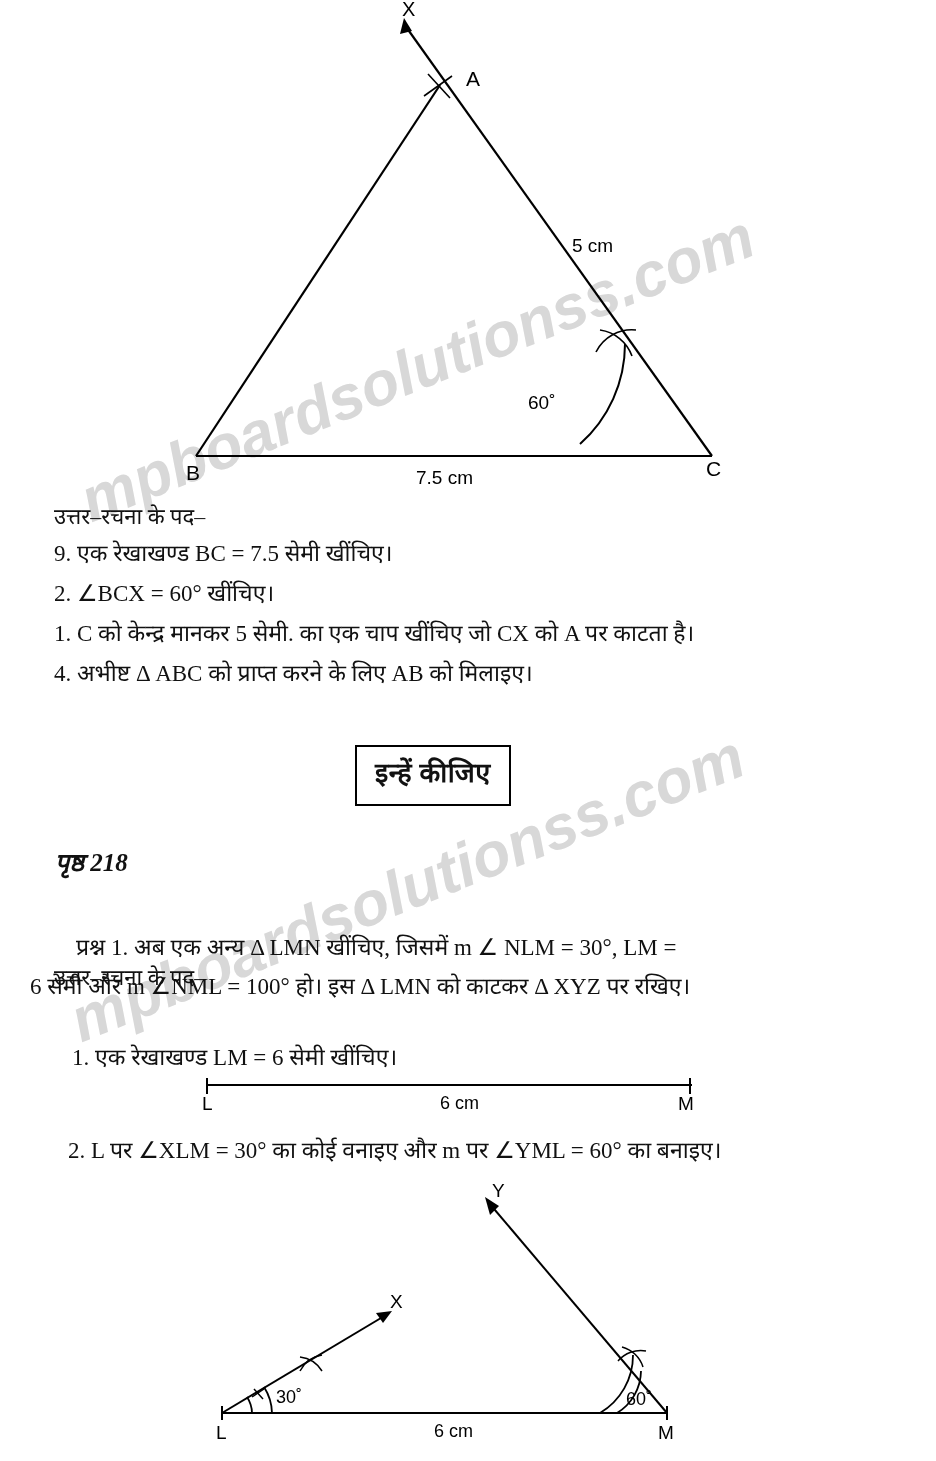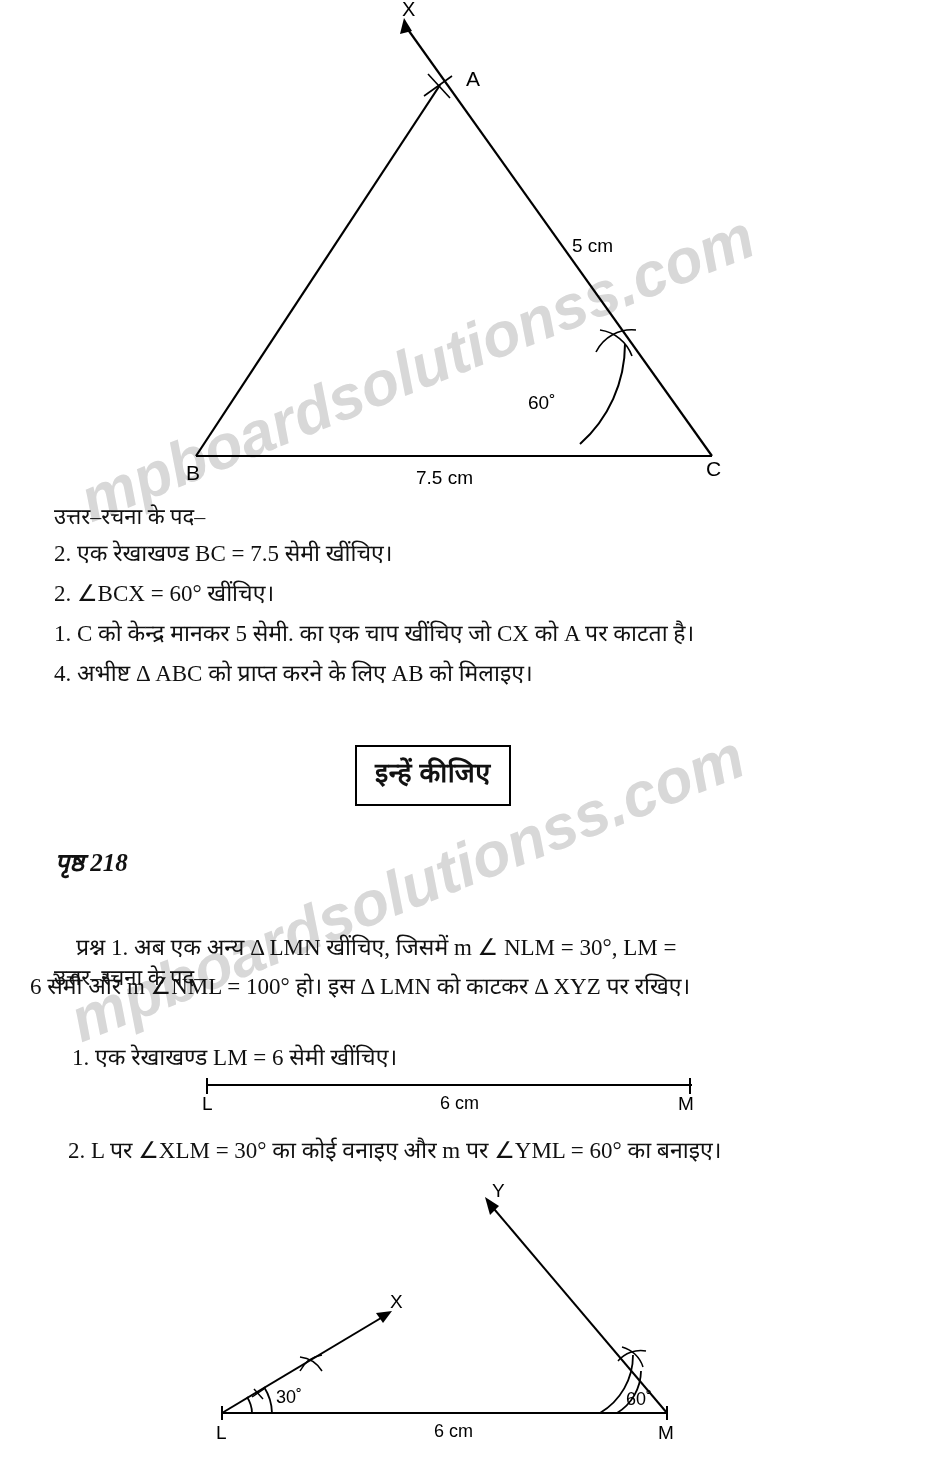--- a/index.html
+++ b/index.html
@@ -181,21 +181,21 @@
       <text x="186" y="480" font-size="21">B</text>
       <text x="706" y="476" font-size="21">C</text>
       <text x="572" y="252" font-size="19">5 cm</text>
       <text x="416" y="484" font-size="19">7.5 cm</text>
       <text x="528" y="409" font-size="19">60˚</text>
     </svg>
   </div>
 
   <div class="text-block">
     <div class="line heading-answer">उत्तर–रचना के पद–</div>
-    <div class="line">2. एक रेखाखण्ड BC = 7.5 सेमी खींचिए।</div>
+    <div class="line">9. एक रेखाखण्ड BC = 7.5 सेमी खींचिए।</div>
     <div class="line">2. ∠BCX = 60° खींचिए।</div>
     <div class="line">1. C को केन्द्र मानकर 5 सेमी. का एक चाप खींचिए जो CX को A पर काटता है।</div>
     <div class="line">4. अभीष्ट Δ ABC को प्राप्त करने के लिए AB को मिलाइए।</div>
   </div>
 
   <div class="boxed">इन्हें कीजिए</div>
 
   <div class="page-num">पृष्ठ 218</div>
 
   <div class="q1">

